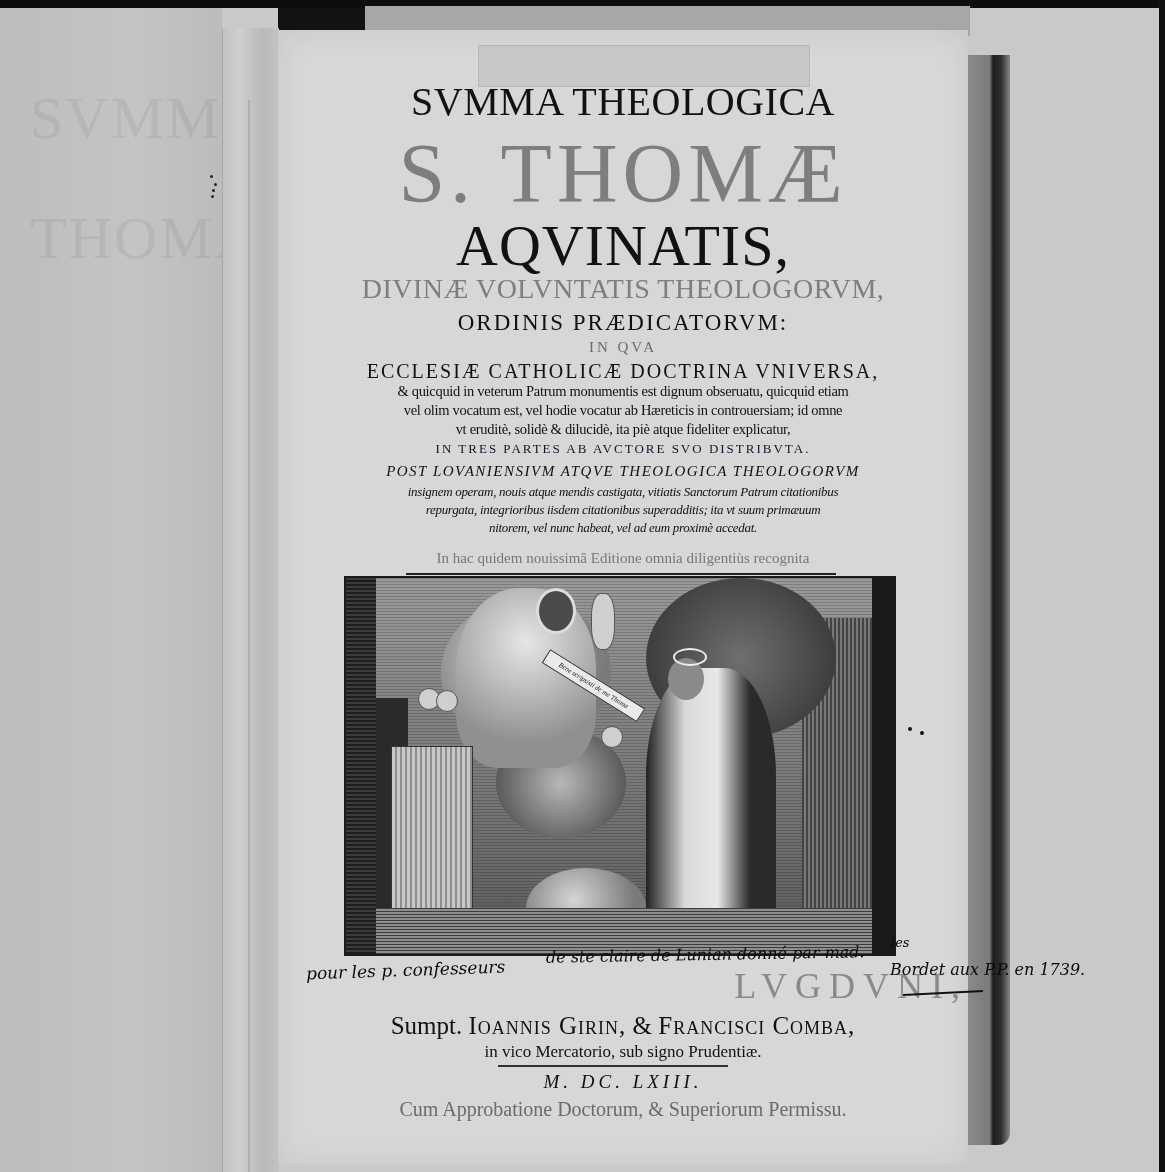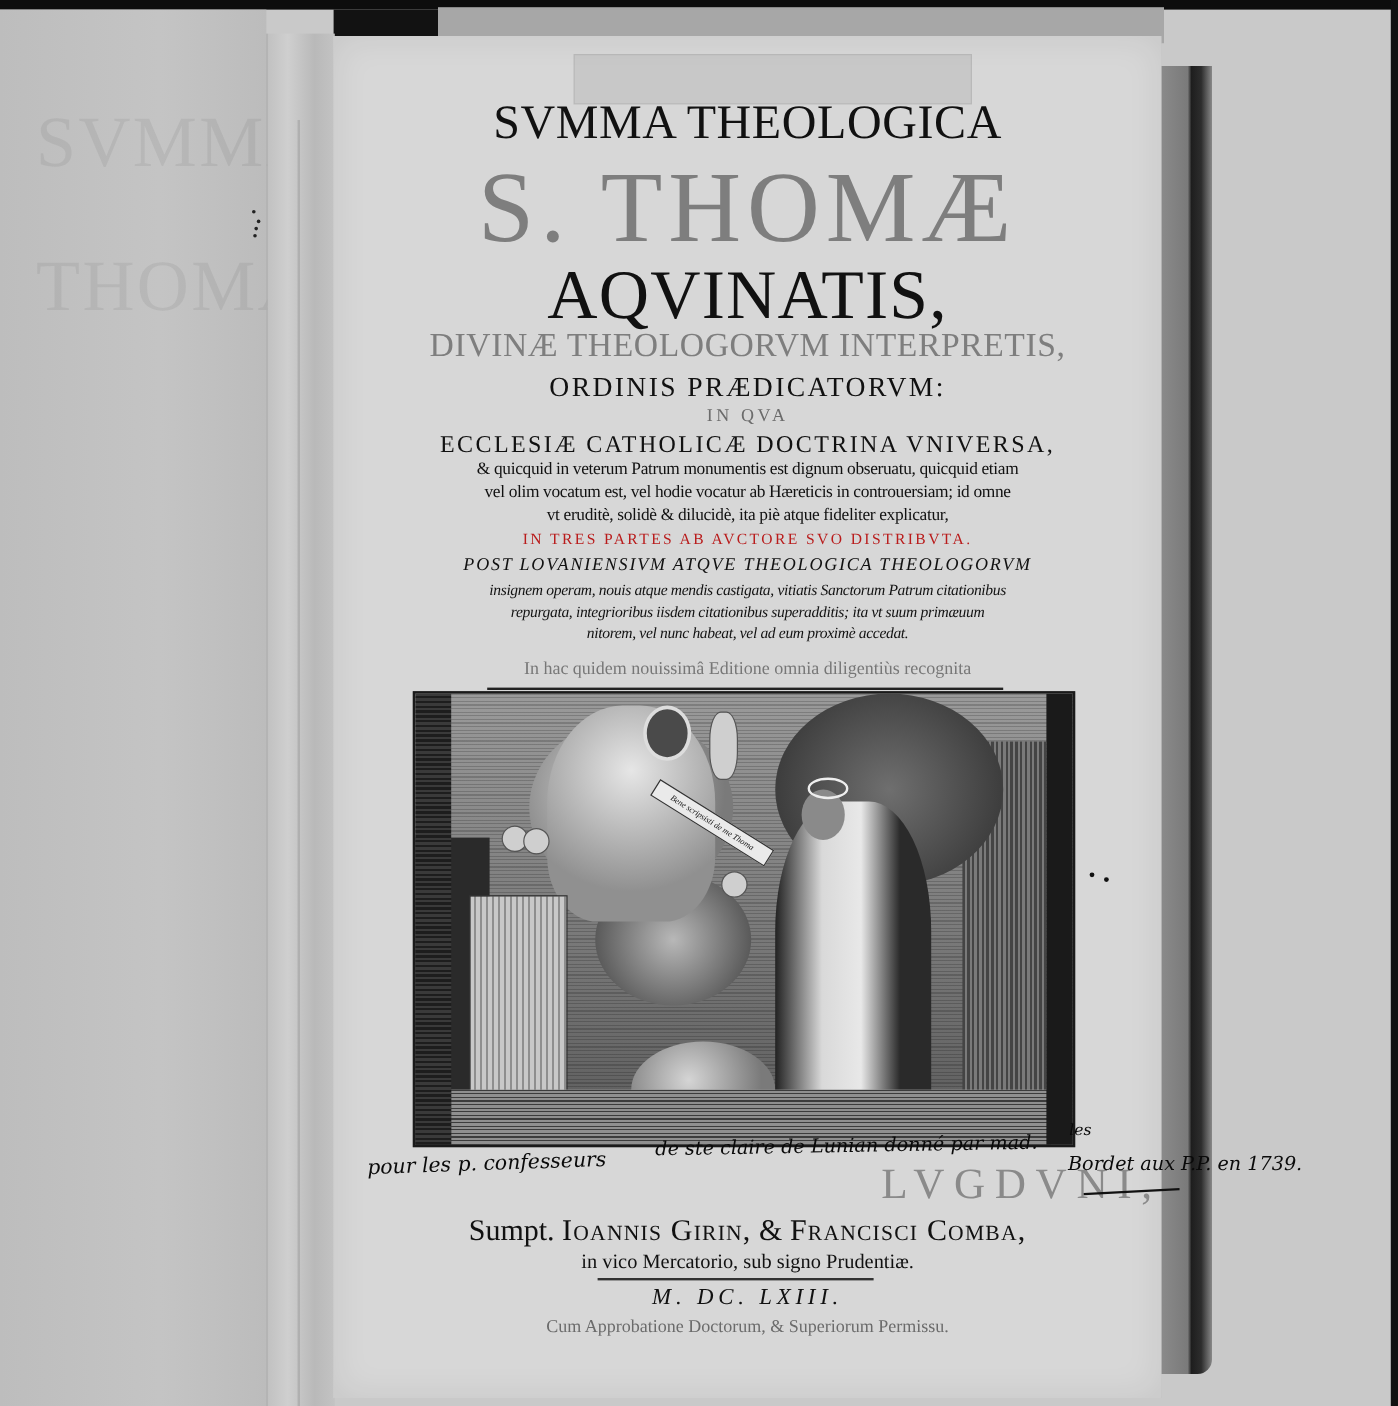--- a/index.html
+++ b/index.html
@@ -43,21 +43,21 @@
   .line { position: absolute; left: 0; width: 690px; text-align: center; white-space: nowrap; color: #111; }
   .l1 { top: 48px; font-size: 40px; letter-spacing: 0.5px; }
   .l2 { top: 95px; font-size: 84px; color: #7e7e7e; letter-spacing: 5px; }
   .l3 { top: 182px; font-size: 58px; letter-spacing: 1px; }
   .l4 { top: 243px; font-size: 28px; color: #7e7e7e; letter-spacing: 0.5px; }
   .l5 { top: 280px; font-size: 23px; letter-spacing: 2px; }
   .l6 { top: 309px; font-size: 15px; color: #6b6b6b; letter-spacing: 3px; }
   .l7 { top: 330px; font-size: 20px; letter-spacing: 2px; }
   .body-line { font-size: 14.5px; letter-spacing: -0.3px; }
   .l8 { top: 353px; } .l9 { top: 372px; } .l10 { top: 391px; font-family: Liberation Serif, serif; }
-  .l11 { top: 411px; font-size: 13px; color: #b91c1c; letter-spacing: 2px; }
+  .l11 { top: 411px; font-size: 13px; color: #0f172a; letter-spacing: 2px; }
   .l12 { top: 433px; font-size: 15px; font-style: italic; letter-spacing: 1.5px; }
   .it { font-style: italic; font-size: 13px; letter-spacing: -0.3px; }
   .l13 { top: 454px; } .l14 { top: 472px; } .l15 { top: 490px; }
   .l17 { top: 522px; font-size: 15px; color: #777; }
   .plate-rule { position: absolute; left: 128px; top: 543px; width: 430px; height: 2px; background: #222; }
   .engraving {
     position: absolute; left: 66px; top: 546px; width: 548px; height: 376px;
     background: #6a6a6a; border: 2px solid #1a1a1a; overflow: hidden;
   }
   .eng-bg {
@@ -98,21 +98,21 @@
   .hw2 { left: 268px; top: 915px; font-size: 16px; transform: rotate(-1deg); }
   .hw3 { left: 613px; top: 905px; font-size: 13px; }
   .hw4 { left: 612px; top: 930px; font-size: 16px; }
   .hw-rule { position: absolute; left: 625px; top: 962px; width: 80px; height: 2px; background: #111; transform: rotate(-3deg); }
   .l-lugd { top: 935px; font-size: 36px; color: #8a8a8a; letter-spacing: 8px; text-align: right; }
   .l-sumpt { top: 982px; font-size: 25px; }
   .l-sumpt .sc { font-variant: small-caps; letter-spacing: 1px; }
   .l-vico { top: 1012px; font-size: 17px; }
   .imprint-rule { position: absolute; left: 220px; top: 1035px; width: 230px; height: 2px; background: #333; }
   .l-date { top: 1041px; font-size: 19px; font-style: italic; letter-spacing: 4px; }
-  .l-approb { top: 1068px; font-size: 15px; color: #6b6b6b; }
+  .l-approb { top: 1068px; font-size: 20px; color: #6b6b6b; }
   .dots { position: absolute; left: 908px; top: 727px; }
   .dots span { position: absolute; width: 4px; height: 4px; border-radius: 50%; background: #111; }
 </style>
 </head>
 <body>
 
 <div class="top-black"></div>
 <div class="back-tab"></div>
 <div class="back-sheet"></div>
 
@@ -129,21 +129,21 @@
 <div class="gutter-line"></div>
 <div class="board-edge"></div>
 <div class="right-black"></div>
 
 <div class="title-page">
   <div class="tape"></div>
 
   <div class="line l1">SVMMA THEOLOGICA</div>
   <div class="line l2">S. THOMÆ</div>
   <div class="line l3">AQVINATIS,</div>
-  <div class="line l4">DIVINÆ THEOLOGORVM INTERPRETIS,</div>
+  <div class="line l4">DIVINÆ VOLVNTATIS THEOLOGORVM,</div>
   <div class="line l5">ORDINIS PRÆDICATORVM:</div>
   <div class="line l6">IN QVA</div>
   <div class="line l7">ECCLESIÆ CATHOLICÆ DOCTRINA VNIVERSA,</div>
   <div class="line body-line l9">vel olim vocatum est, vel hodie vocatur ab Hæreticis in controuersiam; id omne</div>
   <div class="line body-line l8">&amp; quicquid in veterum Patrum monumentis est dignum obseruatu, quicquid etiam</div>
   <div class="line body-line l10">vt eruditè, solidè &amp; dilucidè, ita piè atque fideliter explicatur,</div>
   <div class="line l11">IN TRES PARTES AB AVCTORE SVO DISTRIBVTA.</div>
   <div class="line l12">POST LOVANIENSIVM ATQVE THEOLOGICA THEOLOGORVM</div>
   <div class="line it l13">insignem operam, nouis atque mendis castigata, vitiatis Sanctorum Patrum citationibus</div>
   <div class="line it l14">repurgata, integrioribus iisdem citationibus superadditis; ita vt suum primæuum</div>

